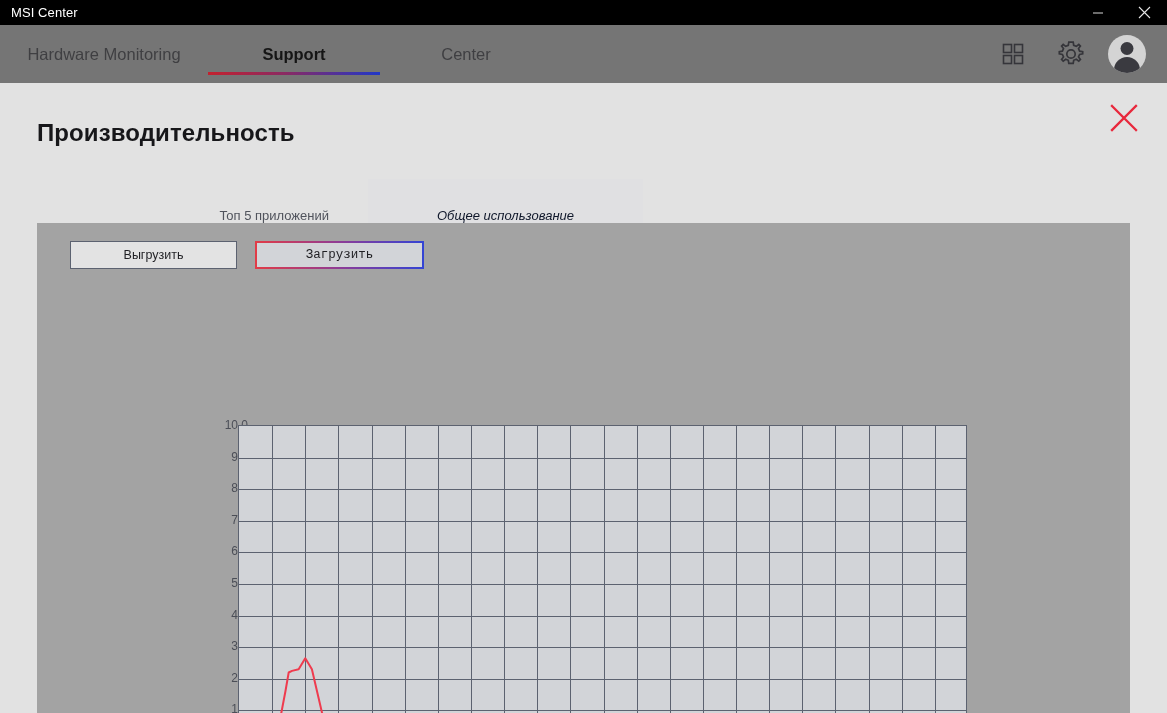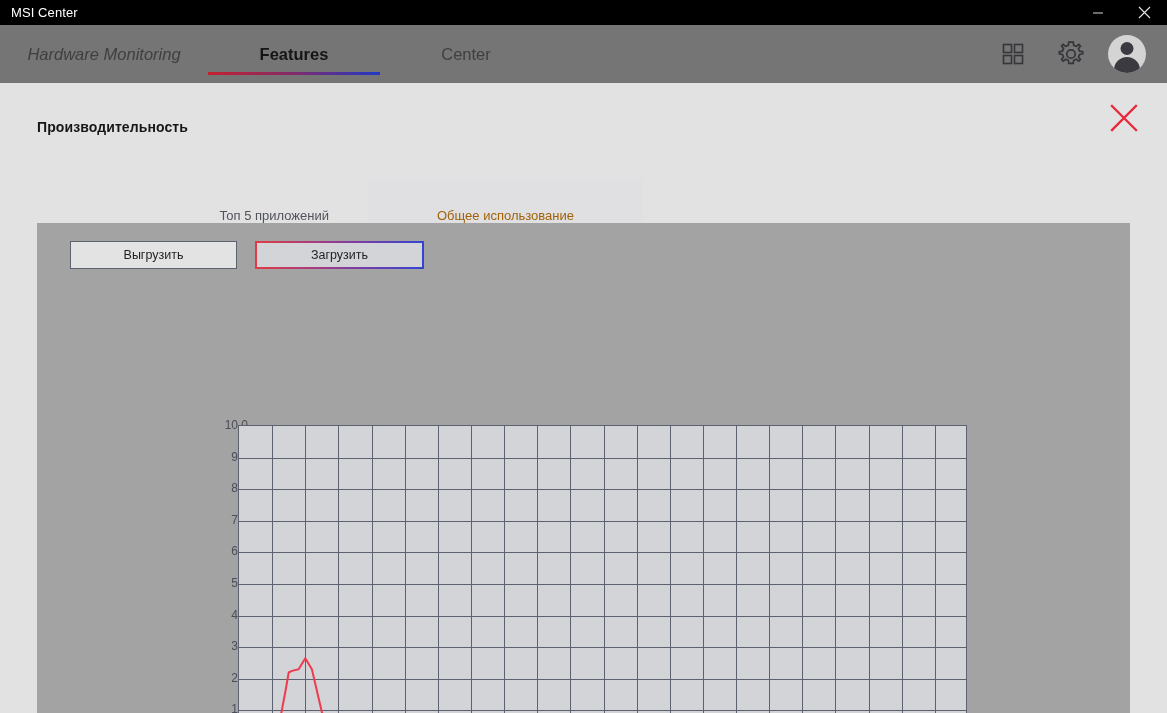--- a/index.html
+++ b/index.html
@@ -38,21 +38,21 @@
     background: #757575;
     display: flex; align-items: center;
   }
   .nav-tabs { display: flex; align-items: center; height: 58px; }
   .nav-tab {
     position: relative; height: 58px;
     display: flex; align-items: center; justify-content: center;
     padding: 0 0 0 0;
     font-size: 16.5px; color: #3f3f42;
   }
-  .nav-tab.t1 { width: 208px; font-style: italic; }
+  .nav-tab.t1 { width: 208px; }
   .nav-tab.t2 { width: 172px; font-weight: bold; color: #151515; }
   .nav-tab.t3 { width: 172px; }
   .nav-underline {
     position: absolute; left: 0; bottom: 8px;
     width: 172px; height: 3px;
     background: linear-gradient(to right, #c3222f 0%, #8a2a63 45%, #2138c8 100%);
   }
   .nav-icons {
     margin-left: auto; display: flex; align-items: center;
     height: 58px; padding-right: 21px;
@@ -87,39 +87,39 @@
     width: 1167px; height: 630px;
     background: #e2e2e2;
   }
   .close-x {
     position: absolute; right: 25px; top: 17px;
     width: 36px; height: 36px;
     display: flex; align-items: center; justify-content: center;
   }
   .page-title {
     position: absolute; left: 37px; top: 36px;
-    font-size: 14px; font-weight: bold; color: #17171a;
+    font-size: 24px; font-weight: bold; color: #17171a;
     letter-spacing: .1px;
   }
 
   
   .tabstrip {
     position: absolute; left: 37px; top: 96px;
     width: 1093px; height: 44px;
     display: flex; align-items: stretch;
   }
   .tab {
     display: flex; align-items: flex-end; justify-content: center;
     font-size: 13px; color: #50535c;
     height: 44px;
   }
   .tab.tb1 { width: 331px; justify-content: flex-end; padding-right: 39px; }
   .tab.tb2 { width: 487px; justify-content: flex-start; padding-left: 35px; }
   .tab.tb3 {
-    width: 275px; background: #e0e0e2; color: #a16207;
+    width: 275px; background: #e0e0e2; color: #0f172a; font-style: italic;
   }
 
   
   .panel {
     position: absolute; left: 37px; top: 140px;
     width: 1093px; height: 490px;
     background: #a3a3a3;
   }
 
   
@@ -139,20 +139,21 @@
   .btn-grad {
     margin-left: 18px;
     width: 169px;
     background: #d2d4d8;
     padding: 1px;
     background-image: linear-gradient(#d2d4d8, #d2d4d8),
                       linear-gradient(to right, #e23b46 0%, #8e3c96 50%, #3344d4 100%);
     background-origin: border-box;
     background-clip: content-box, border-box;
     border: 1px solid transparent;
+    font-family: Liberation Mono, monospace;
   }
 
   
   .chart-wrap {
     position: absolute; left: 0; top: 0;
     width: 1093px; height: 490px;
   }
   .ylabels {
     position: absolute; left: 163px; top: 194px;
     width: 48px; height: 322px;
@@ -198,21 +199,21 @@
     </div>
   </div>
 </div>
 
 <div class="navbar">
   <div class="nav-tabs">
     <div class="nav-tab t1">
       <span>Hardware Monitoring</span>
     </div>
     <div class="nav-tab t2">
-      <span>Features</span>
+      <span>Support</span>
       <span class="nav-underline"></span>
     </div>
     <div class="nav-tab t3">
       <span>Center</span>
     </div>
   </div>
   <div class="nav-icons">
     <div class="nav-icon">
       <svg width="28" height="28" viewBox="0 0 28 28" aria-hidden="true">
         <rect x="4.5" y="4.5" width="8" height="8" fill="none" stroke="#35353a" stroke-width="1.6"></rect>

